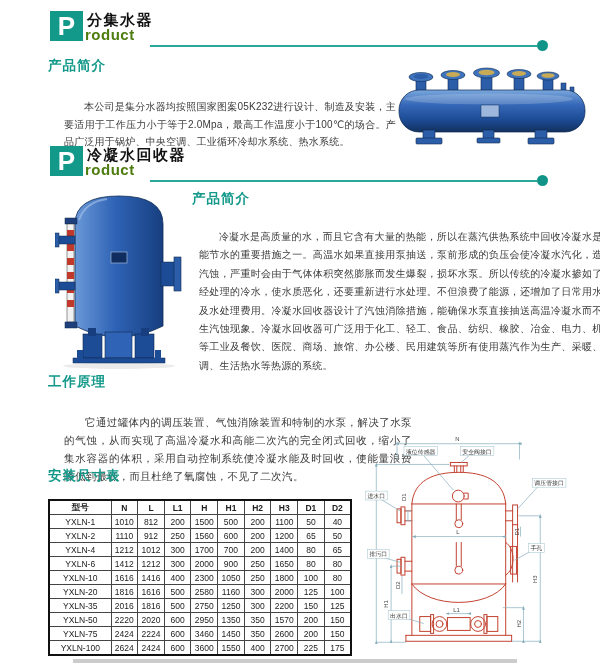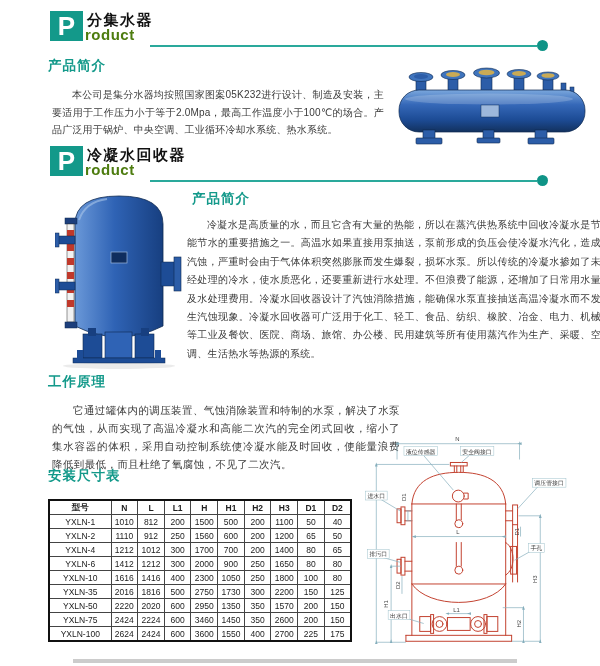--- a/index.html
+++ b/index.html
@@ -10,21 +10,21 @@
   
   .logo-box{position:absolute;left:50px;top:0;width:33px;height:30px;background:#13998a;
             display:flex;align-items:center;justify-content:center;}
   .logo-p{color:#fff;font-size:26px;font-weight:bold;line-height:1;font-family:"Liberation Sans",sans-serif;}
   .hd-title{position:absolute;left:87px;top:0;font-size:15px;font-weight:bold;color:#111;letter-spacing:1.5px;}
   .hd-word{position:absolute;left:85px;top:15px;font-size:15px;font-weight:bold;color:#4d7c0f;letter-spacing:.5px;}
   .hd-line{position:absolute;left:150px;top:34px;width:387px;height:1.5px;background:#2aa99b;}
   .hd-dot{position:absolute;left:537px;top:29px;width:11px;height:11px;border-radius:50%;background:#0f9487;}
 
   .sec-heading{position:absolute;font-size:13.5px;font-weight:bold;color:#13998a;letter-spacing:1px;}
-  .body-text{position:absolute;text-align:justify;text-indent:2em;color:#3a3a3a;margin:4px;}
+  .body-text{position:absolute;text-align:justify;text-indent:2em;color:#3a3a3a;margin:16px;}
   .p1{left:48px;top:82px;width:332px;font-size:10px;line-height:17.5px;letter-spacing:.2px;}
   .p2{left:183px;top:212px;width:414px;font-size:10px;line-height:18.4px;letter-spacing:.3px;}
   .p3{left:48px;top:397px;width:348px;font-size:10.5px;line-height:18px;letter-spacing:.4px;}
 
   
   table.dims{position:absolute;left:48px;top:499px;width:304px;border-collapse:collapse;
              border:2px solid #111;font-size:8.5px;color:#222;table-layout:fixed;}
   table.dims th,table.dims td{border:1px solid #444;text-align:center;padding:0;height:13px;
              font-weight:normal;overflow:hidden;white-space:nowrap;}
   table.dims th{font-weight:bold;margin-top:40px;}
@@ -255,26 +255,38 @@
           <td>1416</td>
           <td>400</td>
           <td>2300</td>
           <td>1050</td>
           <td>250</td>
           <td>1800</td>
           <td>100</td>
           <td>80</td>
         </tr>
         <tr>
+          <td>YXLN-20</td>
+          <td>1816</td>
+          <td>1616</td>
+          <td>500</td>
+          <td>2580</td>
+          <td>1160</td>
+          <td>300</td>
+          <td>2000</td>
+          <td>125</td>
+          <td>100</td>
+        </tr>
+        <tr>
           <td>YXLN-35</td>
           <td>2016</td>
           <td>1816</td>
           <td>500</td>
           <td>2750</td>
-          <td>1730</td>
+          <td>1250</td>
           <td>300</td>
           <td>2200</td>
           <td>150</td>
           <td>125</td>
         </tr>
         <tr>
           <td>YXLN-50</td>
           <td>2220</td>
           <td>2020</td>
           <td>600</td>

